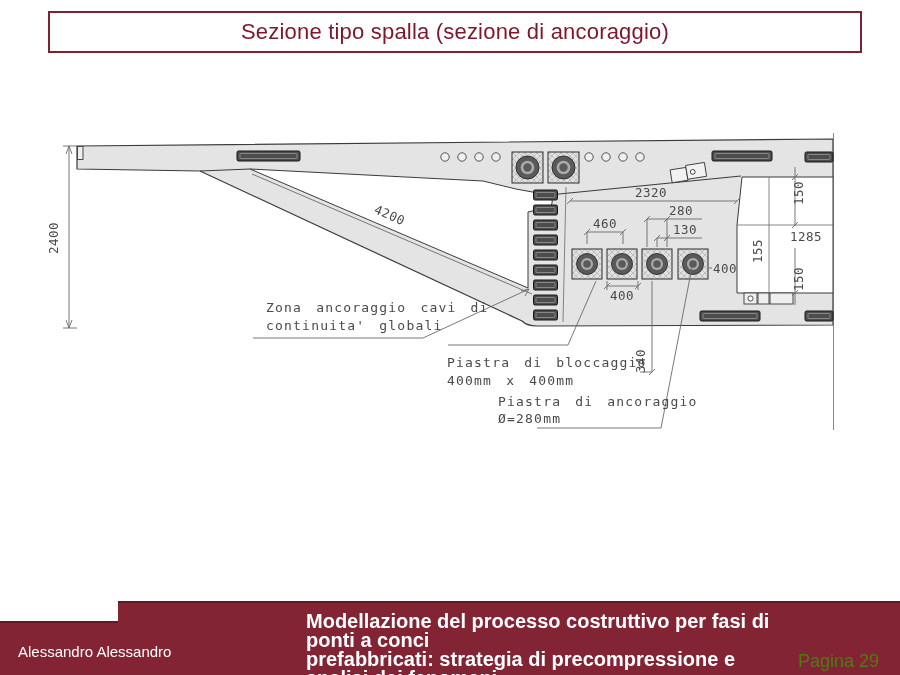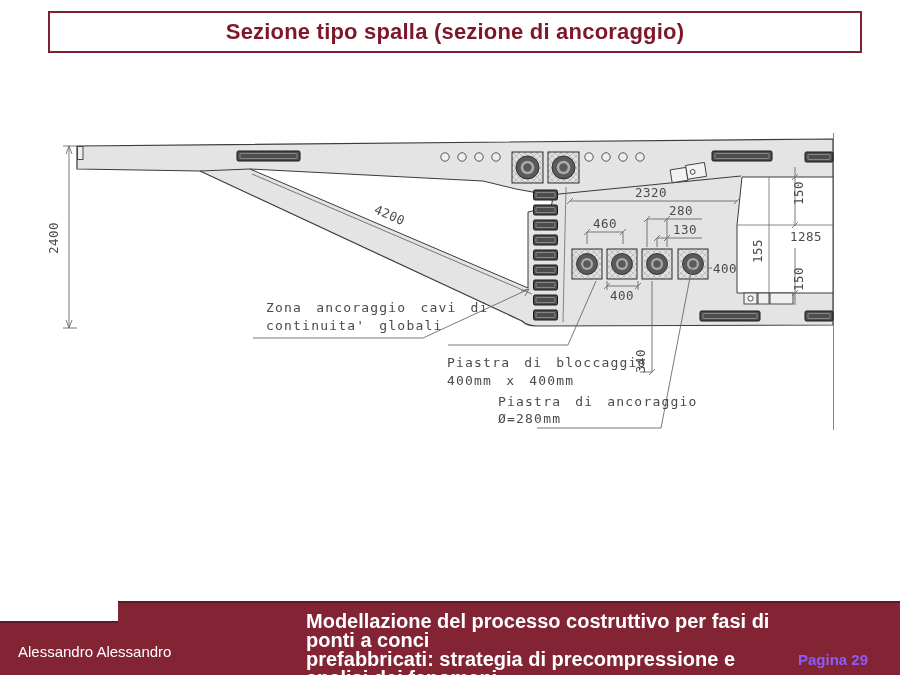--- a/index.html
+++ b/index.html
@@ -7,21 +7,21 @@
     position:relative;width:900px;height:675px;background:#ffffff;
     overflow:hidden;font-family:"Liberation Sans",sans-serif;
   }
   
   #title-box{
     position:absolute;left:48px;top:11px;width:810px;height:38px;
     border:2px solid #7d2133;background:#ffffff;
     display:flex;align-items:center;justify-content:center;
   }
   #title-box .title-text{
-    color:#7e172a;font-size:22px;font-weight:bold;letter-spacing:0.2px;
+    color:#7e172a;font-size:22px;font-weight:normal;letter-spacing:0.2px;
   }
   
   .footer-main{
     position:absolute;left:0;top:623px;width:900px;height:52px;background:#832435;
   }
   .footer-upper{
     position:absolute;left:118px;top:601px;width:782px;height:22px;background:#832435;
     border-top:2px solid #5d1b27;box-sizing:border-box;
   }
   .footer-notch-edge{
@@ -29,21 +29,21 @@
   }
   .footer-author{
     position:absolute;left:18px;top:643px;color:#ffffff;font-size:15px;
   }
   .footer-subtitle{
     position:absolute;left:306px;top:612px;width:480px;text-align:left;
     color:#ffffff;font-size:20px;font-weight:bold;line-height:19px;
   }
   .footer-subtitle span{display:block;}
   .footer-page{
-    position:absolute;left:798px;top:651px;color:#8b5cf6;font-size:15px;font-weight:bold;
+    position:absolute;left:798px;top:651px;color:#4d7c0f;font-size:18px;
   }
   
   #drawing{position:absolute;left:0;top:0;}
   .cadlbl{font-family:"DejaVu Sans Mono",monospace;font-size:13px;
           letter-spacing:1.2px;word-spacing:5px;fill:#4a4a4a;}
   .caddim{font-family:"DejaVu Sans Mono",monospace;font-size:12.5px;
           letter-spacing:0.5px;fill:#4a4a4a;}
   .oline{stroke:#3b3b3b;stroke-width:1.1;fill:none;}
   .thin{stroke:#6a6a6a;stroke-width:0.8;fill:none;}
   .dim{stroke:#6a6a6a;stroke-width:0.9;fill:none;}

